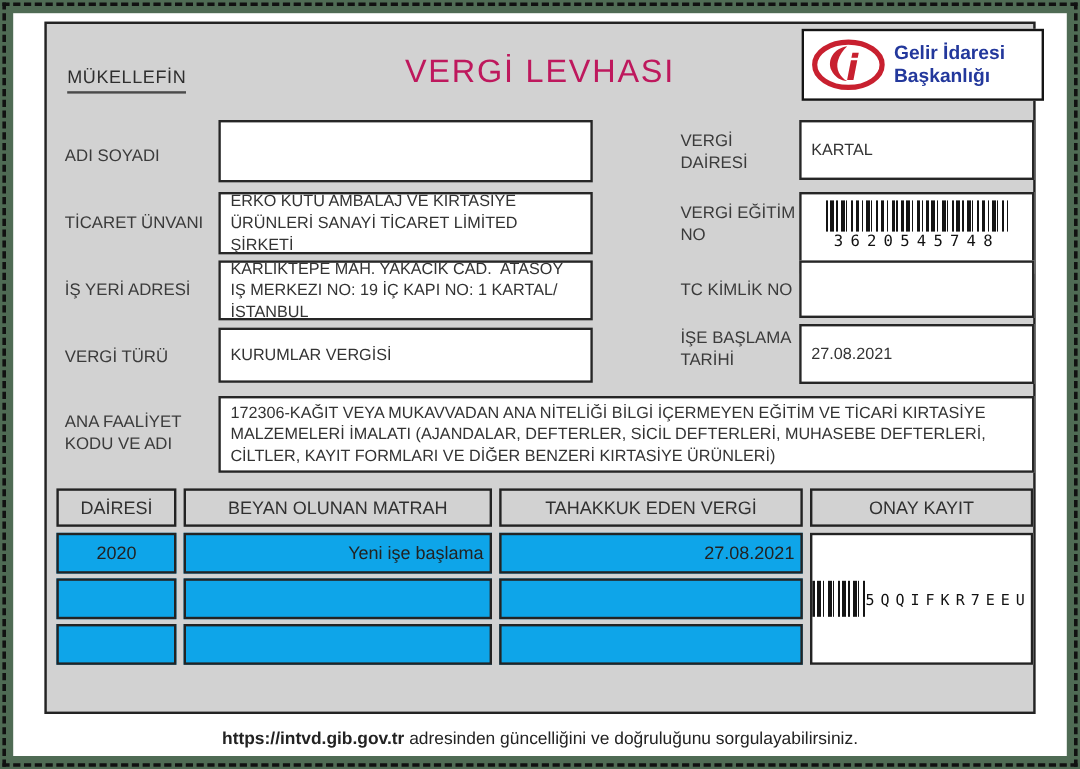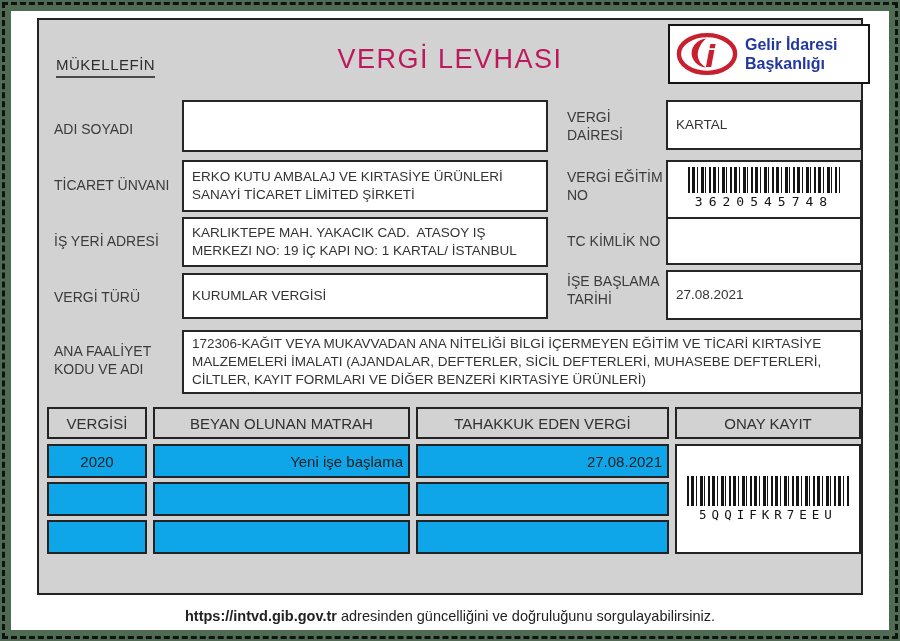--- a/index.html
+++ b/index.html
@@ -25,21 +25,21 @@
   .logo-text { color:#23389c; font-weight:bold; font-size:16px; line-height:1.2; }
 
   .f-label { position:absolute; font-size:14px; color:#3b3b3b; line-height:1.32; }
   .lab-l { left:15px; width:126px; }
   .lab-r { left:528px; width:96px; }
 
   .f-box { position:absolute; background:#fff; border:2px solid #262626;
            display:flex; align-items:center; padding:4px 8px;
            font-size:13.5px; color:#333; line-height:1.35; }
   .f-box .value { white-space:pre-wrap; }
-  .box-l { left:143px; width:366px; }
+  .box-l { left:143px; width:312px; }
   .box-r { left:627px; width:196px; }
 
   .bars { background:repeating-linear-gradient(90deg,
             #141414 0 2px, #fff 2px 4px,
             #141414 4px 7px, #fff 7px 9px,
             #141414 9px 10px, #fff 10px 13px,
             #141414 13px 16px, #fff 16px 17px,
             #141414 17px 18px, #fff 18px 21px); }
   .bc-stack { display:block; padding-top:5px; text-align:center; }
   .bc-stack .bars { width:152px; height:26px; margin:0 auto; }
@@ -49,21 +49,21 @@
   .th { position:absolute; height:32px; background:#d2d2d2; border:2px solid #232323;
         display:flex; align-items:center; justify-content:center;
         font-size:15px; color:#303030; }
   .td { position:absolute; height:34px; background:#0ea5e9; border:2px solid #232323;
         display:flex; align-items:center; font-size:15px; color:#222; padding:0 5px; }
   .td.center { justify-content:center; }
   .td.right  { justify-content:flex-end; }
 
   .onay-box { position:absolute; left:636px; top:424px; width:186px; height:110px;
               background:#fff; border:2px solid #232323; display:flex;
-              flex-direction:column; align-items:center; justify-content:center; }
+              flex-direction:row; align-items:center; justify-content:center; }
   .onay-box .bars { width:162px; height:30px; }
   .onay-code { font-family:"DejaVu Sans Mono", monospace; font-size:12.5px;
                letter-spacing:5px; color:#111; margin-top:1px; }
 
   .footer { position:absolute; left:0; right:0; top:590px; height:30px;
             display:flex; align-items:center; justify-content:center;
             font-size:14.5px; color:#222; }
   .footer b { margin-right:4px; }
 </style>
 </head>
@@ -128,21 +128,21 @@
         <div class="bc-digits">3620545748</div>
       </div>
 
       <div class="f-box box-r" style="top:197px;height:48px">
           <span class="value"></span>
         </div>
       <div class="f-box box-r" style="top:250px;height:50px">
           <span class="value">27.08.2021</span>
         </div>
 
-      <div class="th" style="left:8px;width:100px;top:387px">VERGİSİ</div>
+      <div class="th" style="left:8px;width:100px;top:387px">DAİRESİ</div>
       <div class="th" style="left:377px;width:253px;top:387px">TAHAKKUK EDEN VERGİ</div>
       <div class="th" style="left:114px;width:257px;top:387px">BEYAN OLUNAN MATRAH</div>
       <div class="th" style="left:636px;width:186px;top:387px">ONAY KAYIT</div>
 
       <div class="td center" style="left:8px;width:100px;top:424px">2020</div>
       <div class="td right" style="left:114px;width:257px;top:424px">Yeni işe başlama</div>
       <div class="td right" style="left:377px;width:253px;top:424px">27.08.2021</div>
 
       <div class="td center" style="left:8px;width:100px;top:462px"></div>
       <div class="td right" style="left:114px;width:257px;top:462px"></div>

